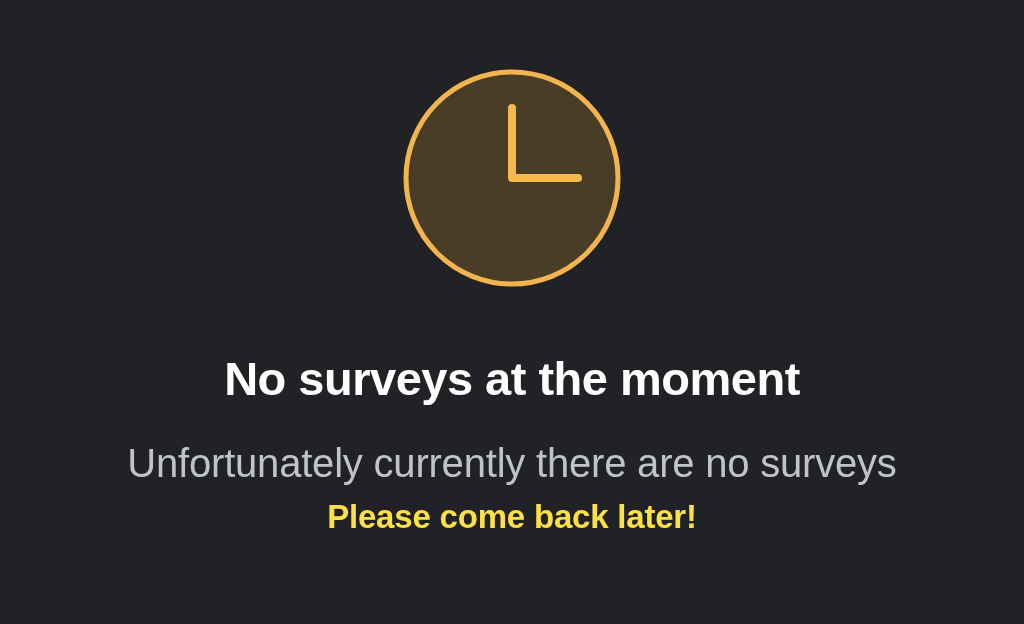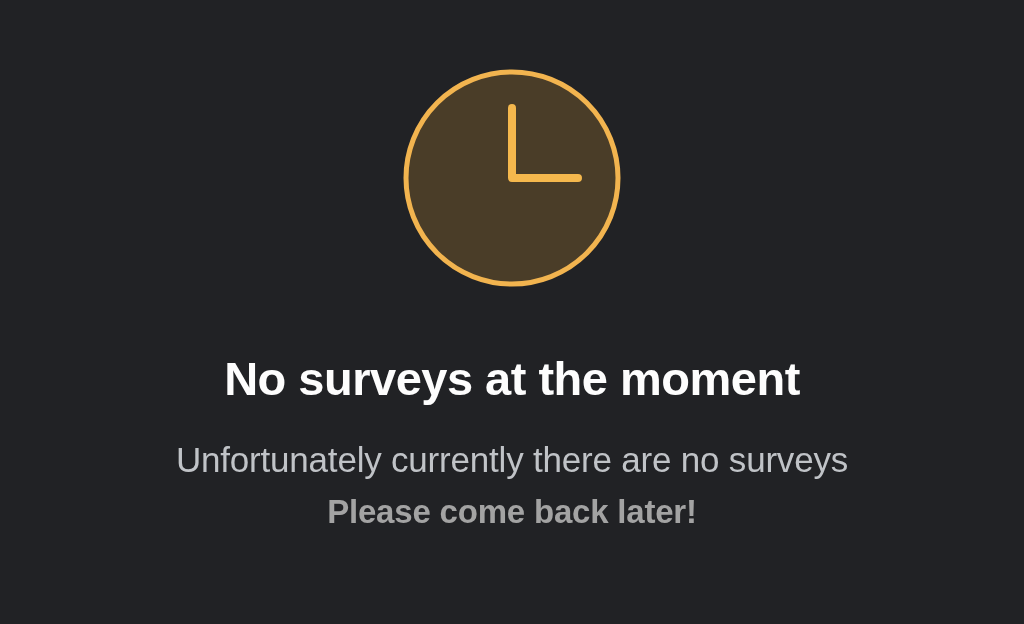--- a/index.html
+++ b/index.html
@@ -47,36 +47,36 @@
     font-weight: bold;
     color: #fdfdfd;
     letter-spacing: -0.5px;
     line-height: 1.05;
     margin: 0;
     white-space: nowrap;
   }
 
   .empty-subtitle {
     font-family: "Liberation Sans", sans-serif;
-    font-size: 35px;
+    font-size: 40px;
     font-weight: normal;
     color: #c0c3c7;
     letter-spacing: -0.2px;
     line-height: 1.1;
     margin: 0;
     margin-top: 38px;
     text-align: right;
     white-space: nowrap;
   }
 
   .empty-cta {
     font-family: "Liberation Sans", sans-serif;
     font-size: 33px;
     font-weight: bold;
-    color: #a3a3a3;
+    color: #fde047;
     letter-spacing: -0.2px;
     line-height: 1.1;
     margin: 0;
     margin-top: 14px;
     text-align: center;
     white-space: nowrap;
   }
 </style>
 </head>
 <body>

